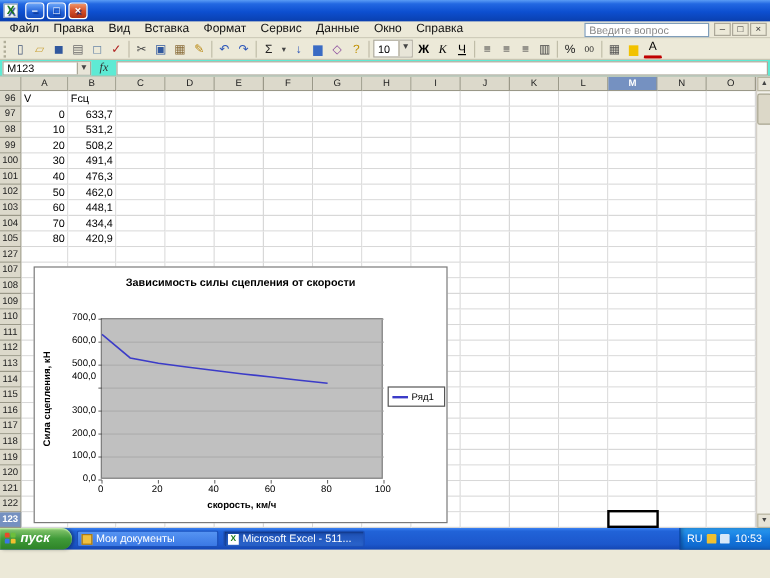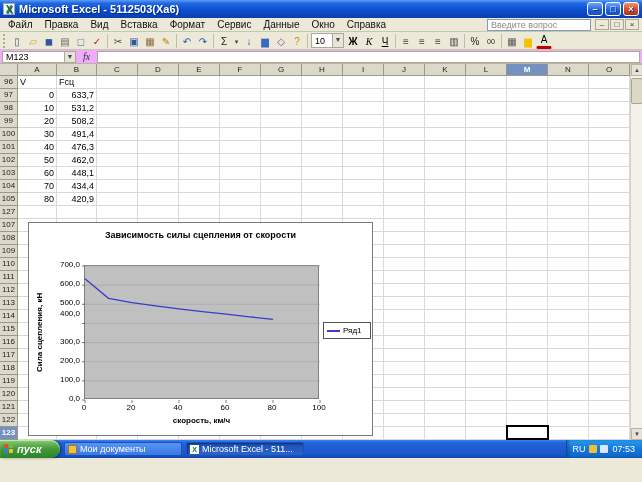--- a/index.html
+++ b/index.html
@@ -32,21 +32,21 @@
   .tbico.u{text-decoration:underline;}
   .tbico.fc{border-bottom:3px solid #c00000;height:16px;line-height:12px;}
   .tbsep{width:1px;height:14px;background:#c0bda8;margin:0 2px;flex:none;}
   .combo{height:15px;background:#fff;border:1px solid #aca899;display:flex;align-items:center;font-size:9px;flex:none;margin:0 1px;}
   .combo .cval{flex:1;padding-left:3px;white-space:nowrap;overflow:hidden;}
   .combo .arrow{width:11px;height:13px;background:#e8e5d8;font-size:7px;line-height:12px;text-align:center;color:#444;border-left:1px solid #aca899;flex:none;}
   .combo.font{width:94px;}
   .combo.size{width:33px;}
 
   
-  .formulabar{height:14px;flex:none;display:flex;align-items:center;background:#f0abfc;border-bottom:1px solid #b8b5a0;padding:1px 2px;gap:2px;}
+  .formulabar{height:14px;flex:none;display:flex;align-items:center;background:#5eead4;border-bottom:1px solid #b8b5a0;padding:1px 2px;gap:2px;}
   .namebox{width:74px;height:12px;background:#fff;border:1px solid #aca899;font-size:9px;display:flex;flex:none;}
   .nb-text{flex:1;padding-left:3px;line-height:10px;}
   .nb-arr{width:11px;text-align:center;font-size:7px;line-height:10px;background:#e8e5d8;border-left:1px solid #aca899;color:#444;}
   .fx{font-size:10px;font-style:italic;font-family:"Liberation Serif",serif;padding:0 5px;color:#333;}
   .fbar-input{flex:1;height:12px;background:#fff;border:1px solid #aca899;}
 
   
   .gridarea{position:relative;height:376px;flex:none;background:#fff;overflow:hidden;}
   .hdr-row{display:flex;height:12px;}
   .corner{width:18px;height:12px;background:#dcd9cb;border-right:1px solid #9a9888;border-bottom:1px solid #9a9888;flex:none;}
@@ -113,21 +113,20 @@
   .tray{height:18px;margin-left:auto;flex:none;background:linear-gradient(180deg,#2a9bf0,#1377dd 50%,#0f63c8);border-left:1px solid #0a4aa8;display:flex;align-items:center;gap:4px;padding:0 7px 0 5px;color:#fff;font-size:9px;box-shadow:inset 2px 0 3px rgba(0,0,0,.25);}
   .trayico{width:8px;height:8px;flex:none;border-radius:1px;}
 </style>
 </head>
 <body>
 
 <div class="screen">
 
   <div class="titlebar">
     <div class="app-icon">X</div>
-    <div class="tb-title">Microsoft Excel - 5112503(Ха6)</div>
     <div class="icon-strip">
         <div class="winbtn">–</div>
         <div class="winbtn">□</div>
         <div class="winbtn close">×</div>
       </div>
   </div>
 
   <div class="menubar">
     <span style="display:flex;">
         <span class="menu-item">Файл</span>
@@ -814,17 +813,17 @@
           <span class="ticon excel">X</span>
           <span class="tlabel">Microsoft Excel - 511...</span>
         </div>
       </div>
     <div class="tray">
       <span>RU</span>
       <span style="display:flex;gap:3px;">
           <span class="trayico" style="background: rgb(240, 192, 48);"></span>
           <span class="trayico" style="background: rgb(216, 232, 248);"></span>
         </span>
-      <span>07:53</span>
+      <span>10:53</span>
     </div>
   </div>
 
 </div>
 
 </body></html>

